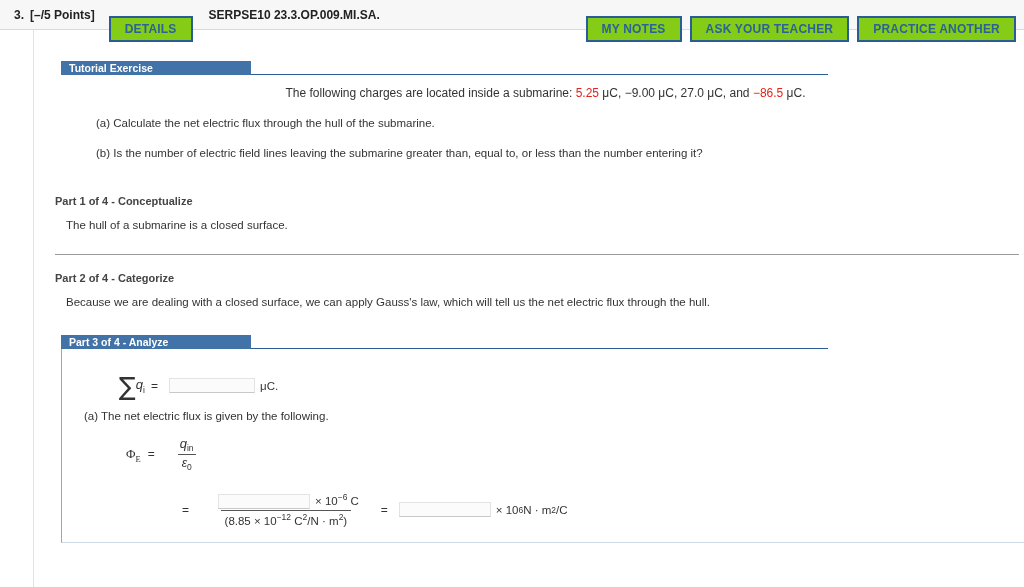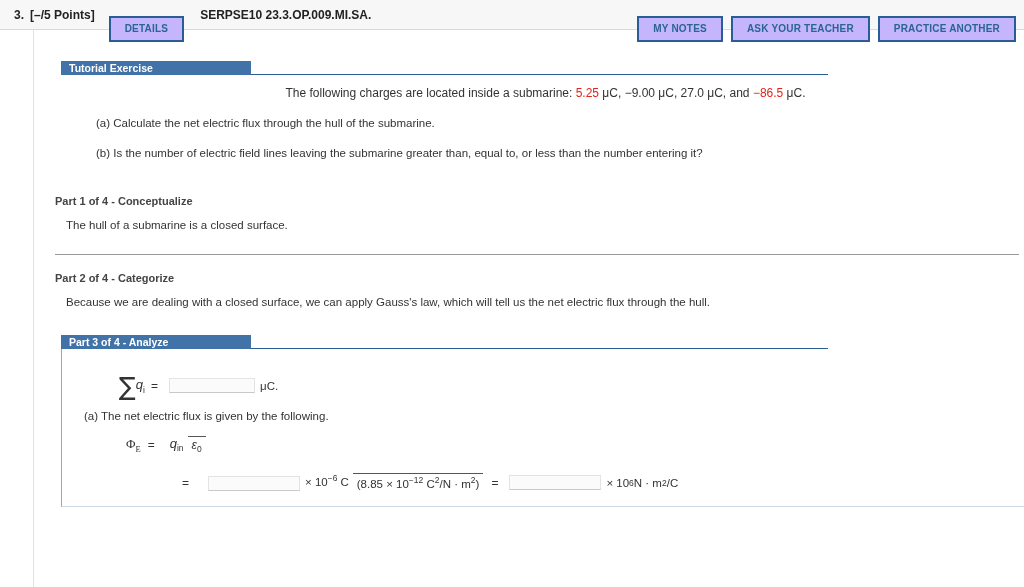--- a/index.html
+++ b/index.html
@@ -30,24 +30,24 @@
   }
   .q-points {
     font-size: 12px;
     font-weight: bold;
     color: #222;
     margin-right: 14px;
     white-space: nowrap;
   }
   .hdr-btn {
     border: 2px solid #2a5d96;
-    background: #c4b5fd;
+    background: #84cc16;
     color: #2a6496;
     font-family: "Liberation Sans", sans-serif;
-    font-size: 10px;
+    font-size: 12px;
     font-weight: bold;
     letter-spacing: .2px;
     padding: 4px 14px;
     line-height: 14px;
     cursor: pointer;
     white-space: nowrap;
     margin-top: 28px;
   }
   .q-code {
     font-size: 12px;
@@ -183,23 +183,24 @@
     vertical-align: middle;
     margin: 0 5px;
     cursor: text;
   }
   .ansbox.wide { width: 92px; }
 
   .unit { font-size: 11.5px; color: #333; }
 
   .frac {
     display: inline-flex;
-    align-items: flex-start;
+    flex-direction: column;
+    align-items: center;
     vertical-align: middle;
-    margin: 0 4px;
+    margin: 0 14px;
   }
   .frac > .num { padding: 0 4px 1px 4px; }
   .frac > .den { padding: 1px 4px 0 4px; border-top: 1px solid #555; }
 
   .phi { font-size: 13px; font-family: Liberation Serif, serif; }
 </style>
 </head>
 <body>
 
 <div class="qheader">

